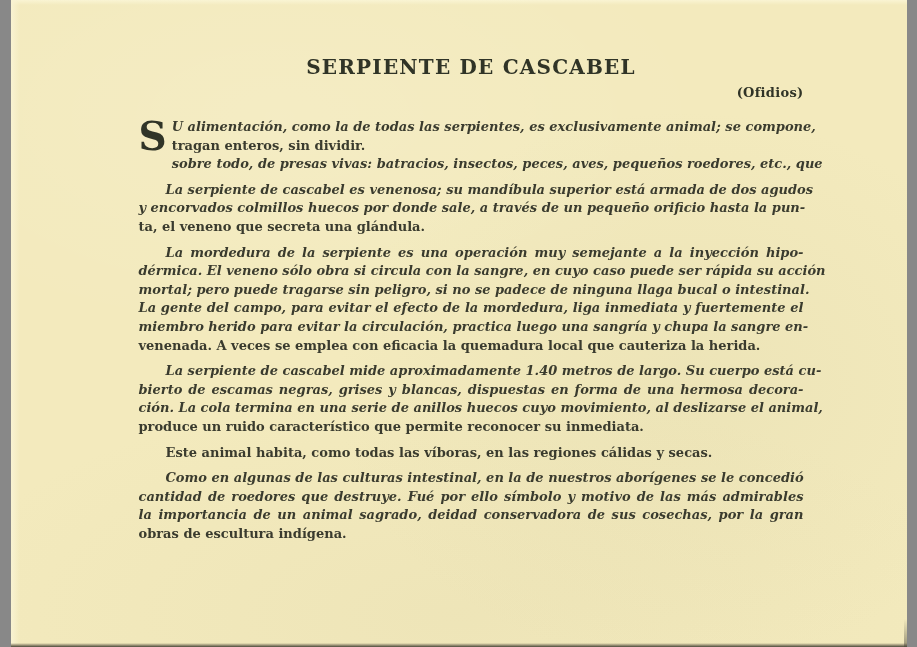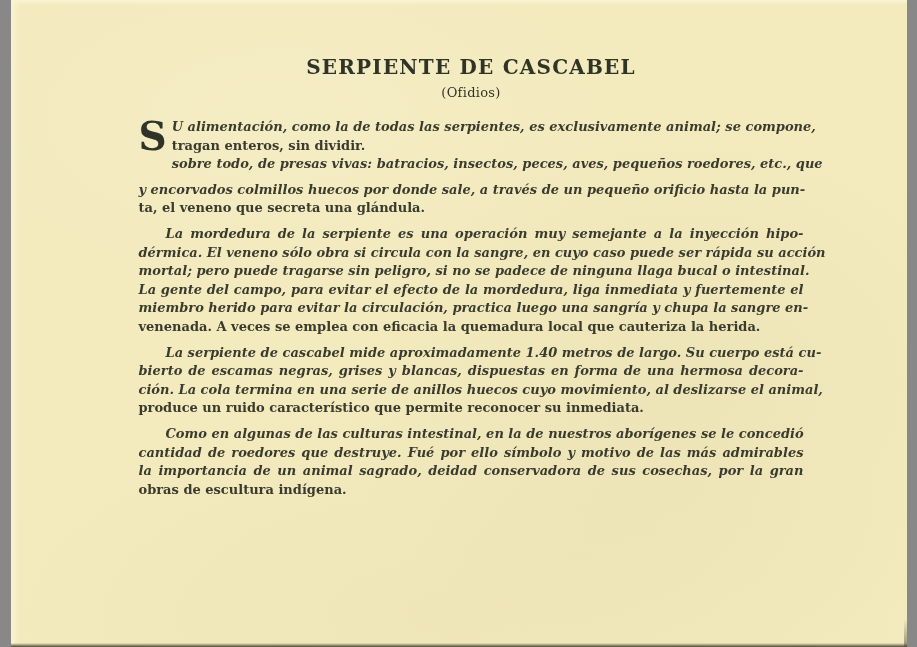--- a/index.html
+++ b/index.html
@@ -46,23 +46,23 @@
   .title{
     margin:0;
     text-align:center;
     font-size:20px;line-height:26px;
     font-weight:bold;
     letter-spacing:1.2px;
     color:var(--ink-title);
   }
   .subtitle{
     margin:5px 0 0 0;
-    text-align:center;
+    text-align:right;
     font-size:13px;line-height:16px;
-    font-weight:normal;
+    font-weight:bold;
     letter-spacing:0.3px;
     color:var(--ink-title);
   }
   .body{
     margin-top:17px;
     font-size:13px;
     line-height:18.6px;
     font-weight:bold;
     color:var(--ink);
   }
@@ -99,38 +99,42 @@
     <h1 class="title">SERPIENTE DE CASCABEL</h1>
     <h2 class="subtitle">(Ofidios)</h2>
     <div class="body">
         <div class="para">
           <span class="dropcap">S</span>
           <div class="line justify">U alimentación, como la de todas las serpientes, es exclusivamente animal; se compone,</div>
           <div class="line">tragan enteros, sin dividir.</div>
           <div class="line justify">sobre todo, de presas vivas: batracios, insectos, peces, aves, pequeños roedores, etc., que</div>
         </div>
         <div class="para">
+          <div class="line justify indent">La serpiente de cascabel es venenosa; su mandíbula superior está armada de dos agudos</div>
           <div class="line justify">y encorvados colmillos huecos por donde sale, a través de un pequeño orificio hasta la pun-</div>
           <div class="line">ta, el veneno que secreta una glándula.</div>
         </div>
         <div class="para">
           <div class="line justify indent">La mordedura de la serpiente es una operación muy semejante a la inyección hipo-</div>
           <div class="line justify">dérmica. El veneno sólo obra si circula con la sangre, en cuyo caso puede ser rápida su acción</div>
           <div class="line justify">mortal; pero puede tragarse sin peligro, si no se padece de ninguna llaga bucal o intestinal.</div>
           <div class="line justify">La gente del campo, para evitar el efecto de la mordedura, liga inmediata y fuertemente el</div>
           <div class="line justify">miembro herido para evitar la circulación, practica luego una sangría y chupa la sangre en-</div>
           <div class="line">venenada. A veces se emplea con eficacia la quemadura local que cauteriza la herida.</div>
         </div>
         <div class="para">
           <div class="line justify indent">La serpiente de cascabel mide aproximadamente 1.40 metros de largo. Su cuerpo está cu-</div>
           <div class="line justify">bierto de escamas negras, grises y blancas, dispuestas en forma de una hermosa decora-</div>
           <div class="line justify">ción. La cola termina en una serie de anillos huecos cuyo movimiento, al deslizarse el animal,</div>
           <div class="line">produce un ruido característico que permite reconocer su inmediata.</div>
         </div>
         <div class="para">
+          <div class="line indent">Este animal habita, como todas las víboras, en las regiones cálidas y secas.</div>
+        </div>
+        <div class="para">
           <div class="line justify indent">Como en algunas de las culturas intestinal, en la de nuestros aborígenes se le concedió</div>
           <div class="line justify">cantidad de roedores que destruye. Fué por ello símbolo y motivo de las más admirables</div>
           <div class="line justify">la importancia de un animal sagrado, deidad conservadora de sus cosechas, por la gran</div>
           <div class="line">obras de escultura indígena.</div>
         </div>
       </div>
   </div>
 </div>
 
 </body></html>

